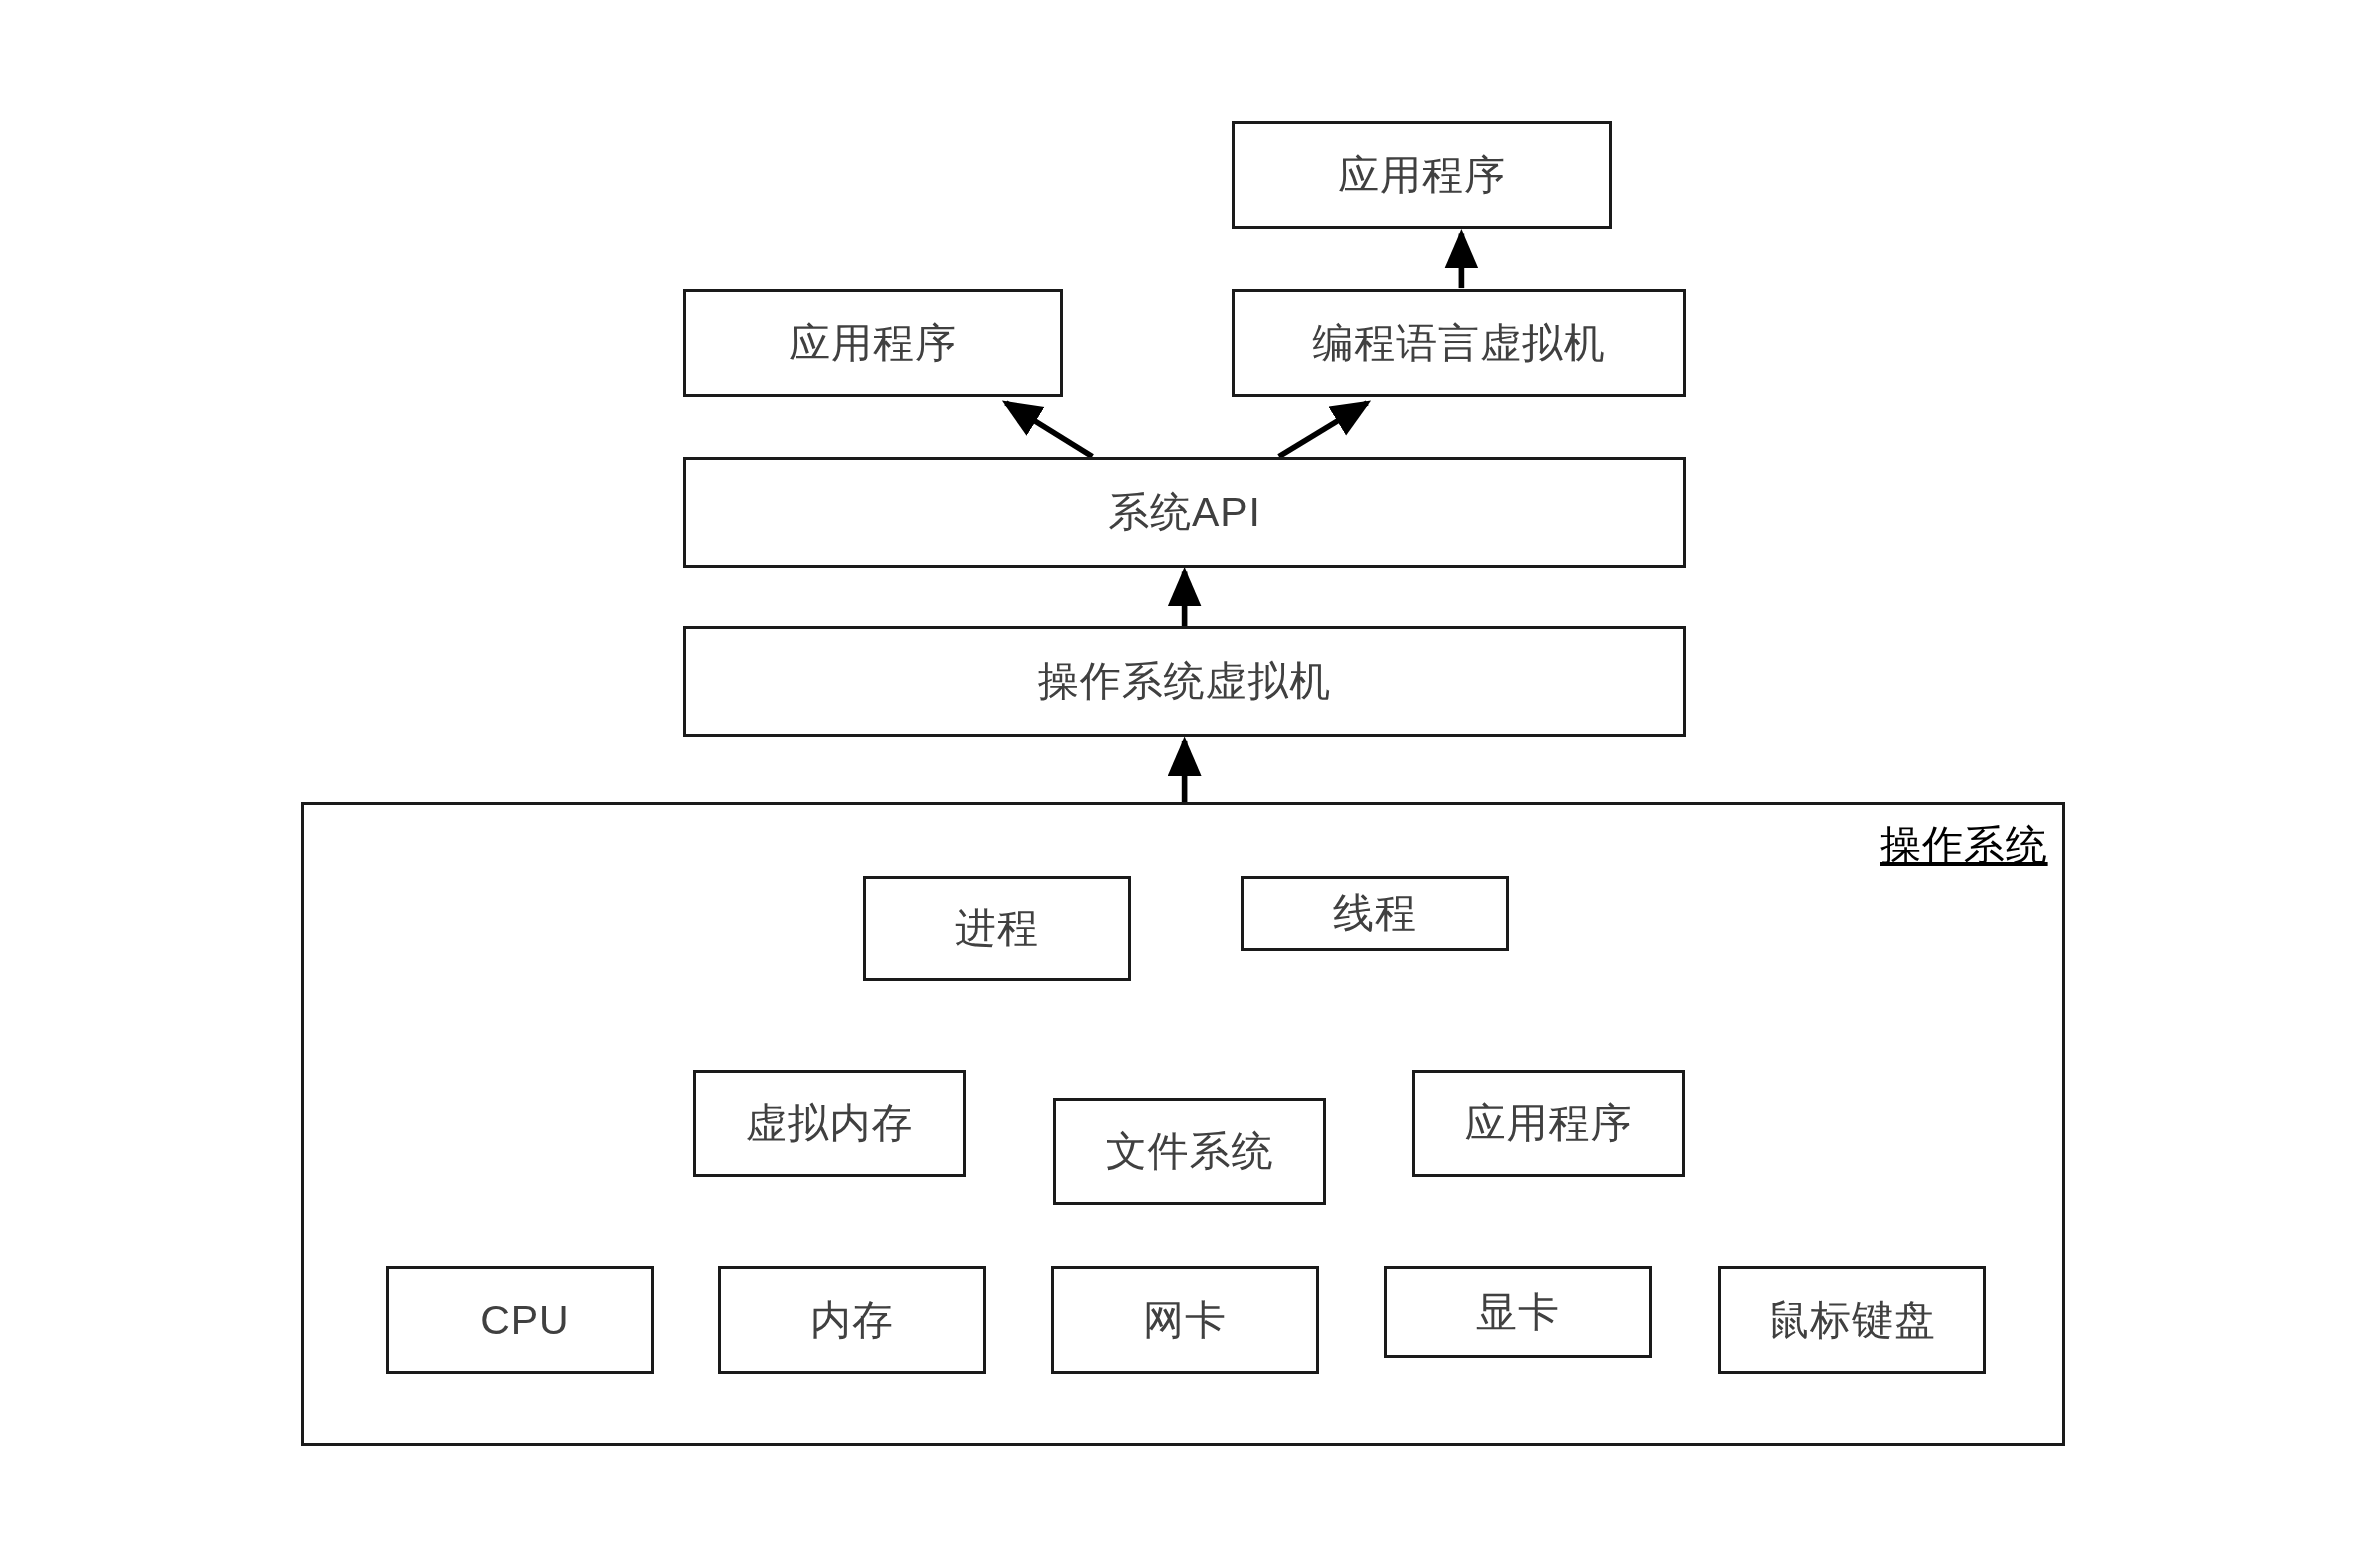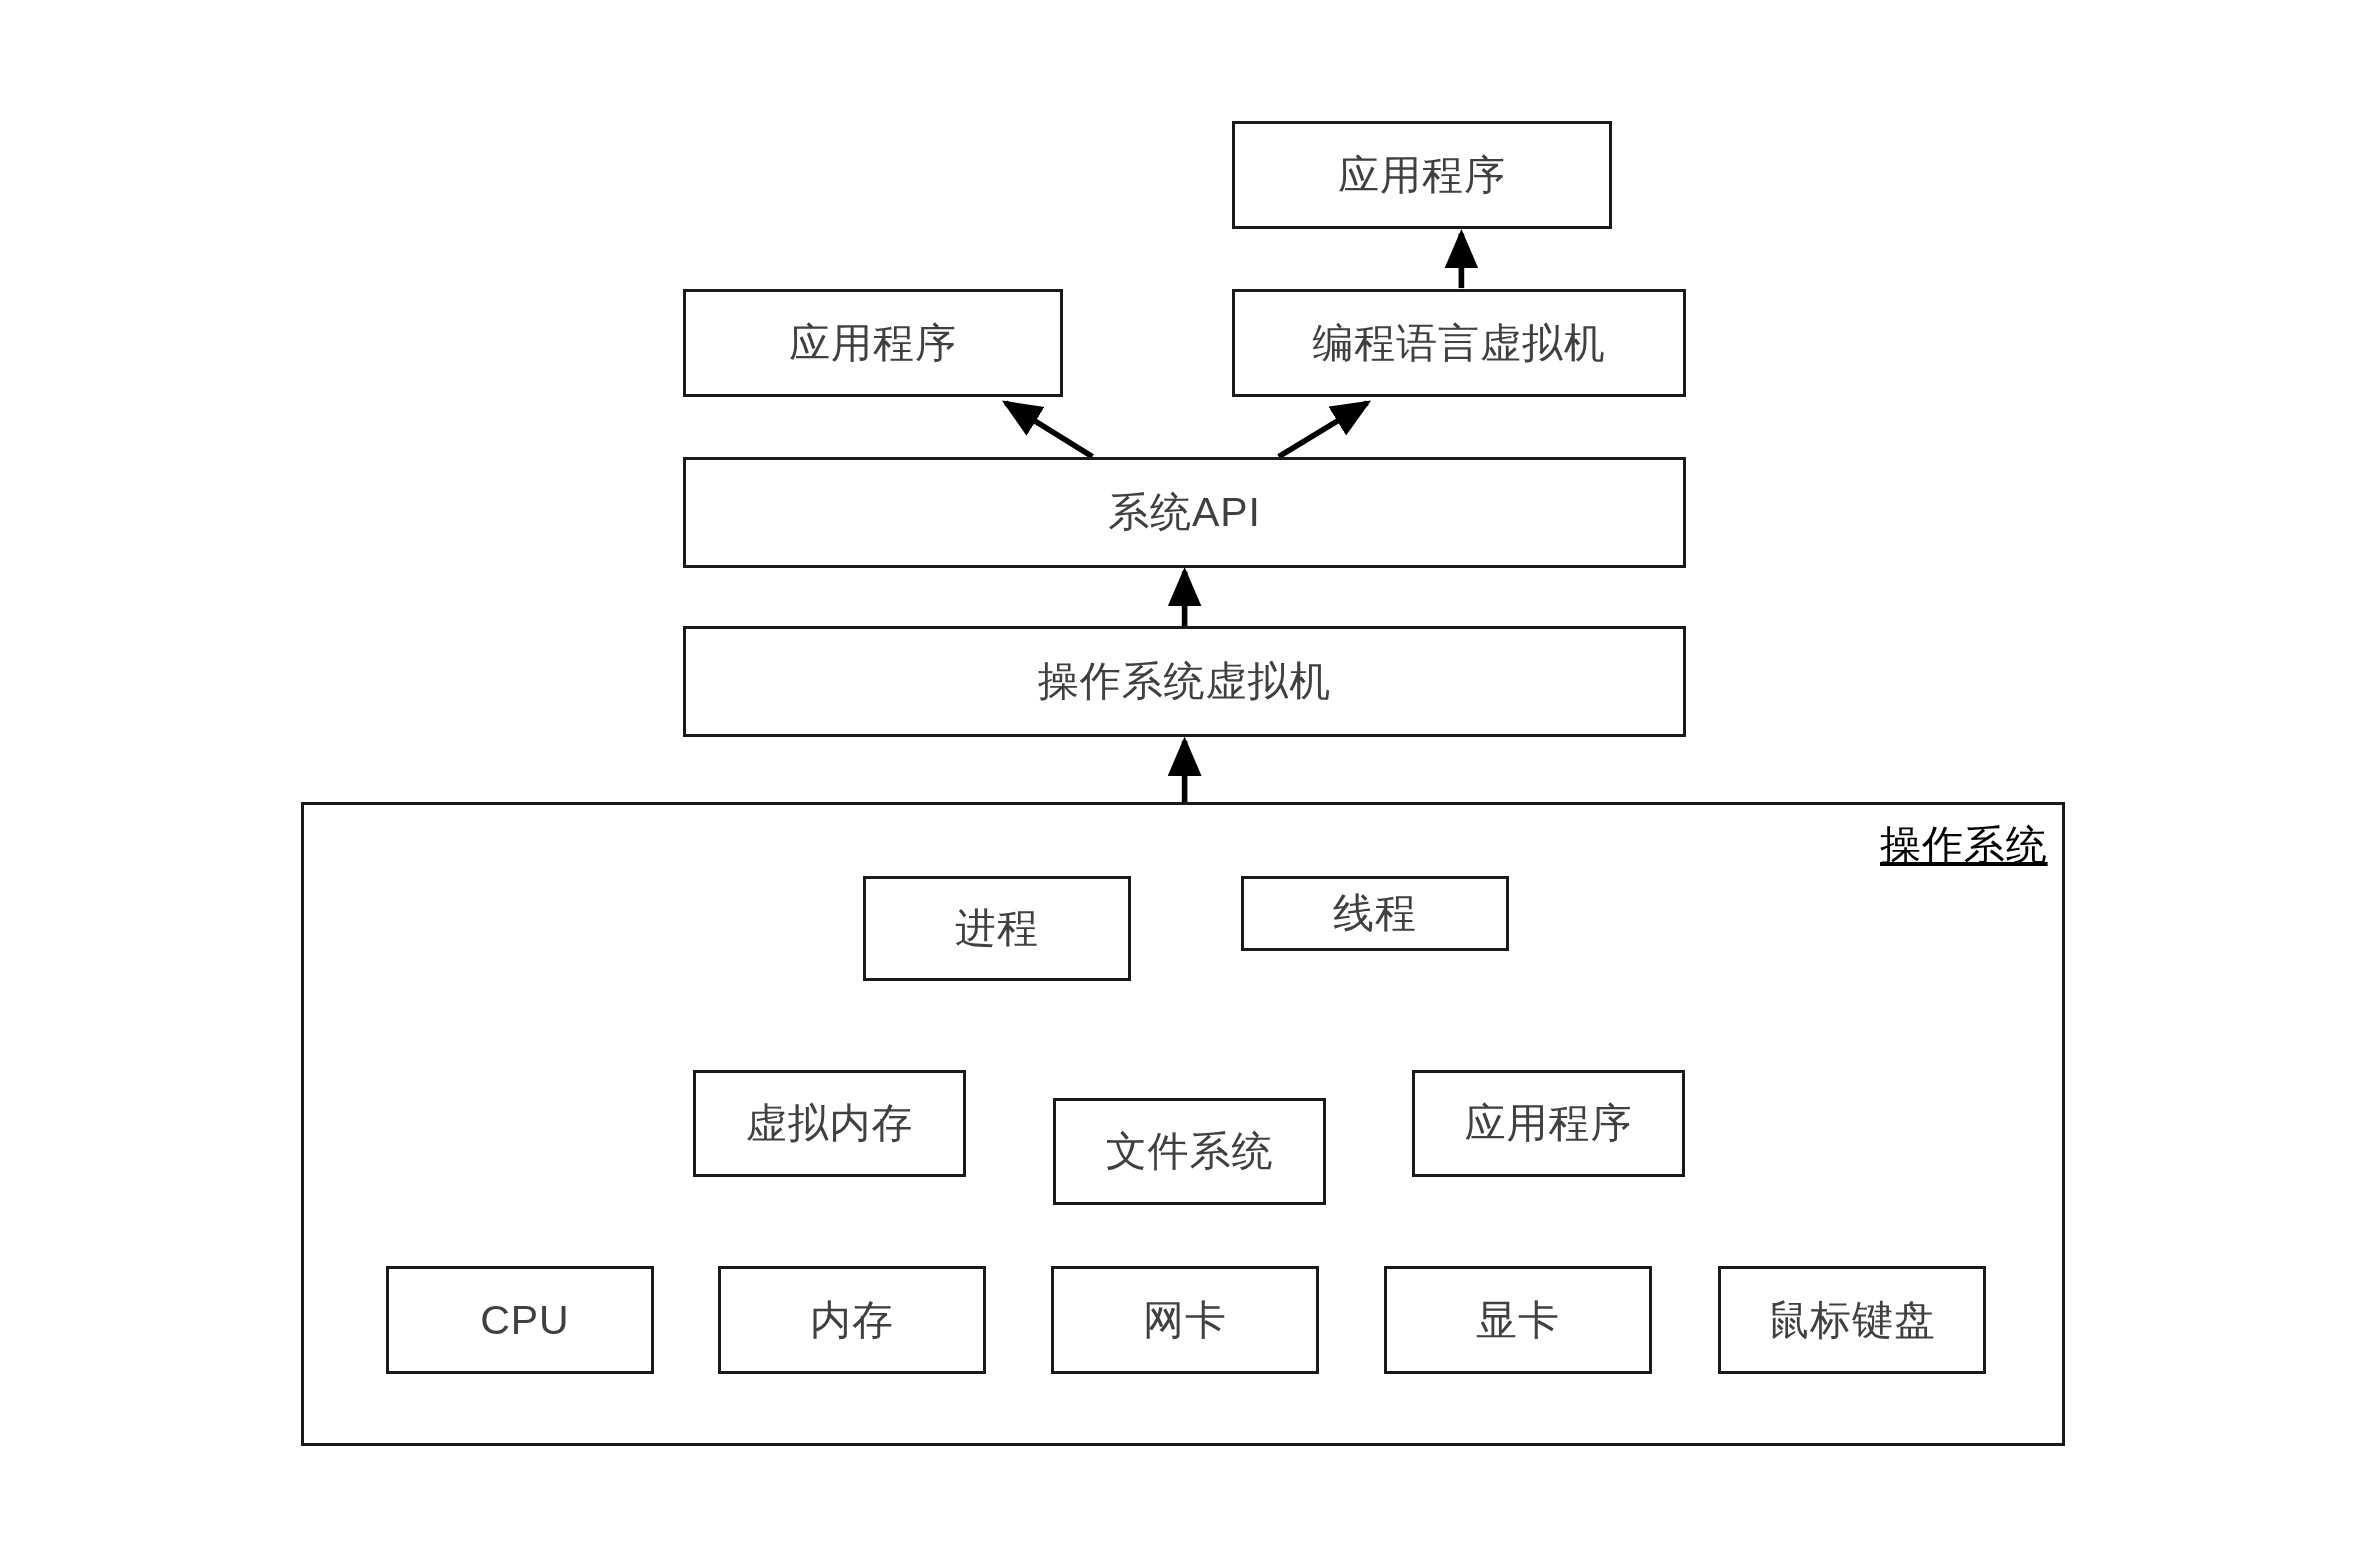--- a/index.html
+++ b/index.html
@@ -118,21 +118,21 @@
 
   <div class="node" style="left:386px; top:1266px; width:268px; height:108px;padding-left:10px;">
     <span>CPU</span>
   </div>
   <div class="node" style="left:718px; top:1266px; width:268px; height:108px;">
     <span>内存</span>
   </div>
   <div class="node" style="left:1051px; top:1266px; width:268px; height:108px;">
     <span>网卡</span>
   </div>
-  <div class="node" style="left:1384px; top:1266px; width:268px; height:108px;">
+  <div class="node" style="left:1384px; top:1266px; width:268px; height:92px;">
     <span>显卡</span>
   </div>
   <div class="node" style="left:1718px; top:1266px; width:268px; height:108px;">
     <span>鼠标键盘</span>
   </div>
 
 </div>
 
 
 </body></html>

